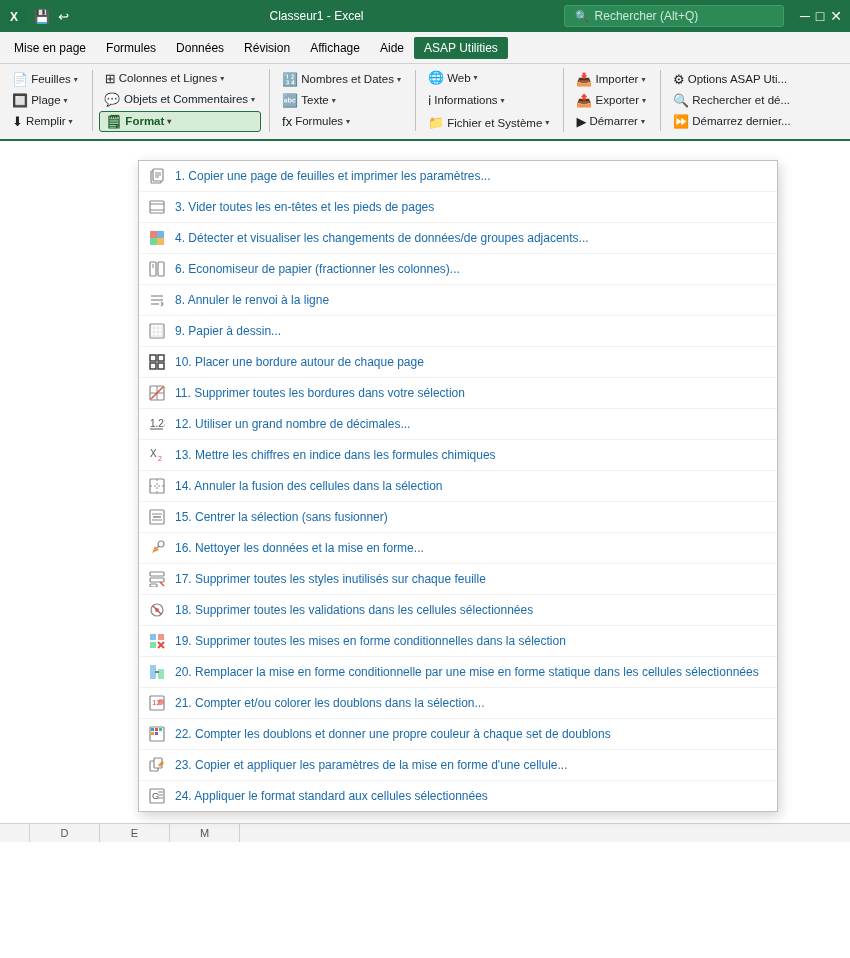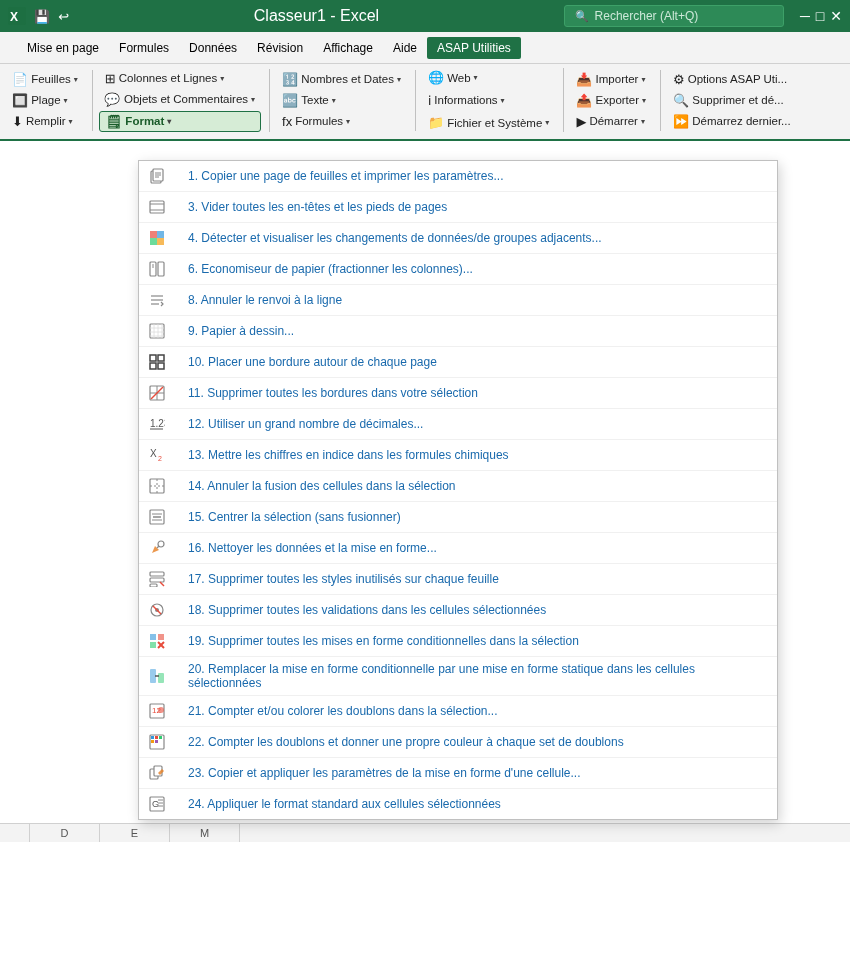--- a/index.html
+++ b/index.html
@@ -38,21 +38,21 @@
     }
     .titlebar-search input::placeholder { color: #cce8d8; }
 
     
     .menubar {
       background: #f3f3f3;
       border-bottom: 1px solid #d0d0d0;
       height: 32px;
       display: flex;
       align-items: center;
-      padding: 0 17px;
+      padding: 0 4px;
     }
     .menubar-item {
       padding: 4px 10px;
       cursor: pointer;
       font-size: 12px;
       color: #000;
       border-radius: 2px;
     }
     .menubar-item.active { background: #1f7145; color: white; font-weight: 400; }
 
@@ -65,21 +65,21 @@
       background: white;
       border: 1px solid #c0c0c0;
       box-shadow: 2px 4px 12px rgba(0,0,0,0.18);
       z-index: 100;
     }
     .dropdown-item {
       display: flex;
       align-items: center;
       padding: 5px 12px 5px 8px;
       cursor: pointer;
-      gap: 21px;
+      gap: 8px;
       min-height: 28px;
       border-bottom: 1px solid #f0f0f0;
     }
     .dropdown-item:last-child { border-bottom: none; }
     .dropdown-item-icon {
       width: 20px;
       height: 20px;
       flex-shrink: 0;
       display: flex;
       align-items: center;
@@ -121,21 +121,21 @@
 
 <div class="titlebar">
   <div class="titlebar-grid-icon">
     <svg width="18" height="18" viewBox="0 0 18 18">
         <rect width="18" height="18" rx="2" fill="#1d6f42"></rect>
         <text x="2" y="14" font-size="12" fill="white" font-weight="bold">X</text>
       </svg>
   </div>
   <span style="color:white;font-size:13px;cursor:pointer;">💾</span>
   <span style="color:white;font-size:13px;cursor:pointer;">↩</span>
-  <span style="flex:1;text-align:center;font-size:16px;">Classeur1 - Excel</span>
+  <span style="flex:1;text-align:center;font-size:12px;">Classeur1 - Excel</span>
   <div class="titlebar-search">
     <span style="font-size:11px;">🔍</span>
     <input type="text" placeholder="Rechercher (Alt+Q)" style="">
   </div>
   <div style="display:flex;gap:6px;margin-left:8px;">
     <span style="color:white;cursor:pointer;font-size:14px;">─</span>
     <span style="color:white;cursor:pointer;font-size:14px;">□</span>
     <span style="color:white;cursor:pointer;font-size:14px;">✕</span>
   </div>
 </div>
@@ -244,21 +244,21 @@
       </div>
     </div>
 
     <div style="display:flex;flex-direction:column;gap:2px;">
       <div class="rbtn">
         <span style="font-size:13px;">⚙</span>
         <span>Options ASAP Uti...</span>
       </div>
       <div class="rbtn">
         <span style="font-size:13px;">🔍</span>
-        <span>Supprimer et dé...</span>
+        <span>Rechercher et dé...</span>
       </div>
       <div class="rbtn">
         <span style="font-size:13px;">⏩</span>
         <span>Démarrez dernier...</span>
       </div>
     </div>
   </div>
 </div>
 
 <div class="dropdown-overlay" id="dropdown-menu">

